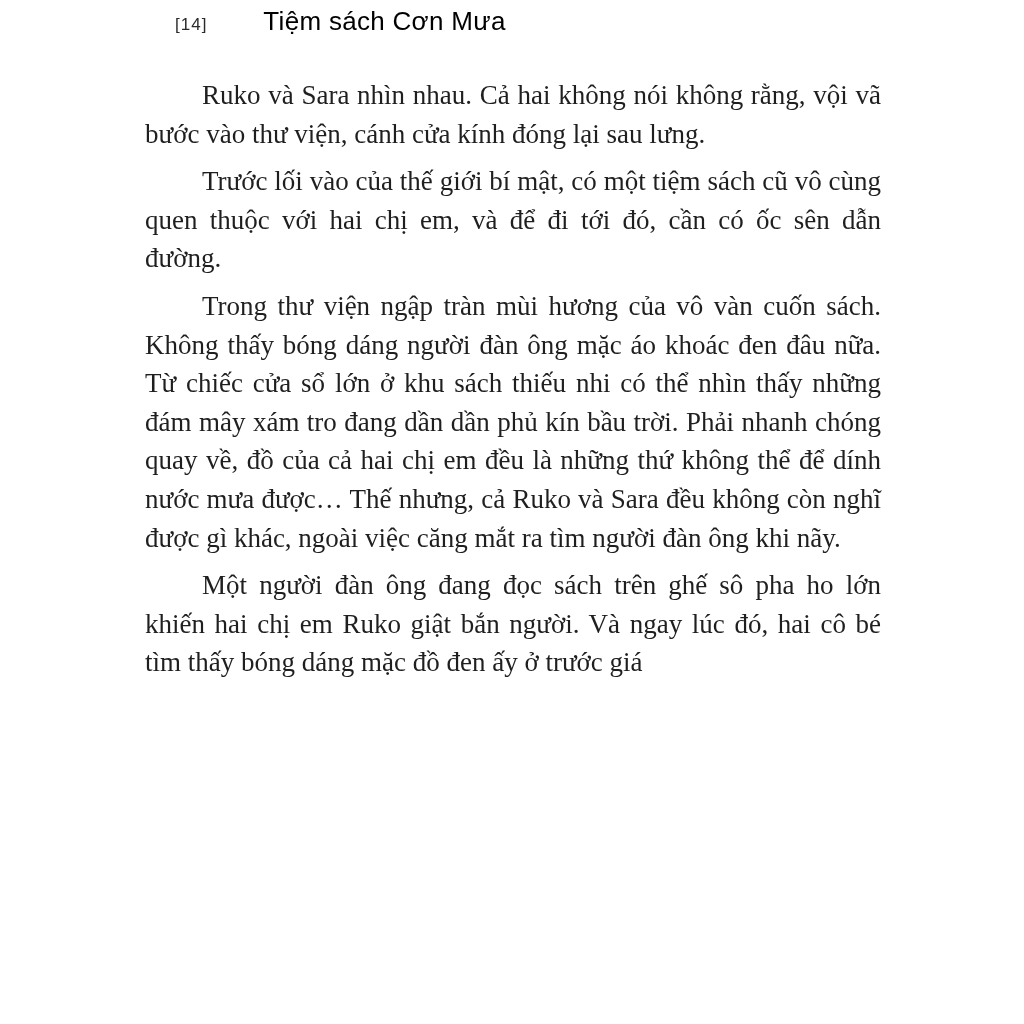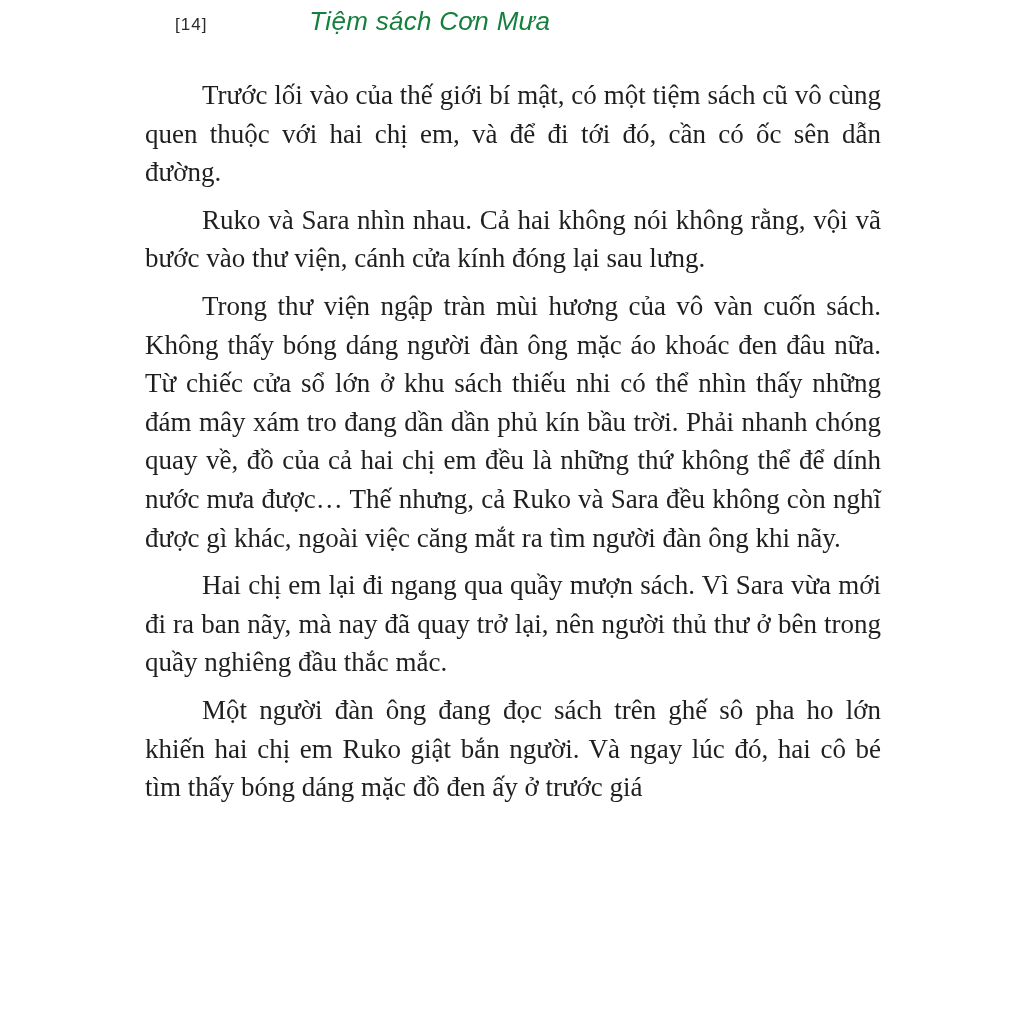--- a/index.html
+++ b/index.html
@@ -18,33 +18,31 @@
   }
   .page-header {
     position: absolute;
     left: 175px;
     top: 6px;
     display: flex;
     align-items: baseline;
     font-family: "Liberation Sans", sans-serif;
     color: #2e2e2e;
     white-space: nowrap;
-    gap: 46px;
   }
   .page-number {
     font-size: 17px;
     letter-spacing: 1px;
     color: #2a2a2a;
   }
   .page-title {
     margin-left: 56px;
     font-size: 26px;
     letter-spacing: 0.3px;
-    color: #15803d;
-    font-style: italic;
+    color: #000000;
   }
   .page-body {
     position: absolute;
     left: 145px;
     top: 76px;
     width: 736px;
     font-family: "Liberation Serif", serif;
     font-size: 27px;
     line-height: 38.6px;
     color: #1f1f1f;
@@ -60,19 +58,18 @@
 </style>
 </head>
 <body>
 
 <div class="page">
   <header class="page-header">
     <span class="page-number">[14]</span>
     <span class="page-title">Tiệm sách Cơn Mưa</span>
   </header>
   <main class="page-body">
+      <p class="para">Ruko và Sara nhìn nhau. Cả hai không nói không rằng, vội vã bước vào thư viện, cánh cửa kính đóng lại sau lưng.</p>
       <p class="para">Trước lối vào của thế giới bí mật, có một tiệm sách cũ vô cùng quen thuộc với hai chị em, và để đi tới đó, cần có ốc sên dẫn đường.</p>
-      <p class="para">Ruko và Sara nhìn nhau. Cả hai không nói không rằng, vội vã bước vào thư viện, cánh cửa kính đóng lại sau lưng.</p>
       <p class="para">Trong thư viện ngập tràn mùi hương của vô vàn cuốn sách. Không thấy bóng dáng người đàn ông mặc áo khoác đen đâu nữa. Từ chiếc cửa sổ lớn ở khu sách thiếu nhi có thể nhìn thấy những đám mây xám tro đang dần dần phủ kín bầu trời. Phải nhanh chóng quay về, đồ của cả hai chị em đều là những thứ không thể để dính nước mưa được… Thế nhưng, cả Ruko và Sara đều không còn nghĩ được gì khác, ngoài việc căng mắt ra tìm người đàn ông khi nãy.</p>
-      <p class="para">Hai chị em lại đi ngang qua quầy mượn sách. Vì Sara vừa mới đi ra ban nãy, mà nay đã quay trở lại, nên người thủ thư ở bên trong quầy nghiêng đầu thắc mắc.</p>
       <p class="para">Một người đàn ông đang đọc sách trên ghế sô pha ho lớn khiến hai chị em Ruko giật bắn người. Và ngay lúc đó, hai cô bé tìm thấy bóng dáng mặc đồ đen ấy ở trước giá</p>
     </main>
 </div>
 
 </body></html>

